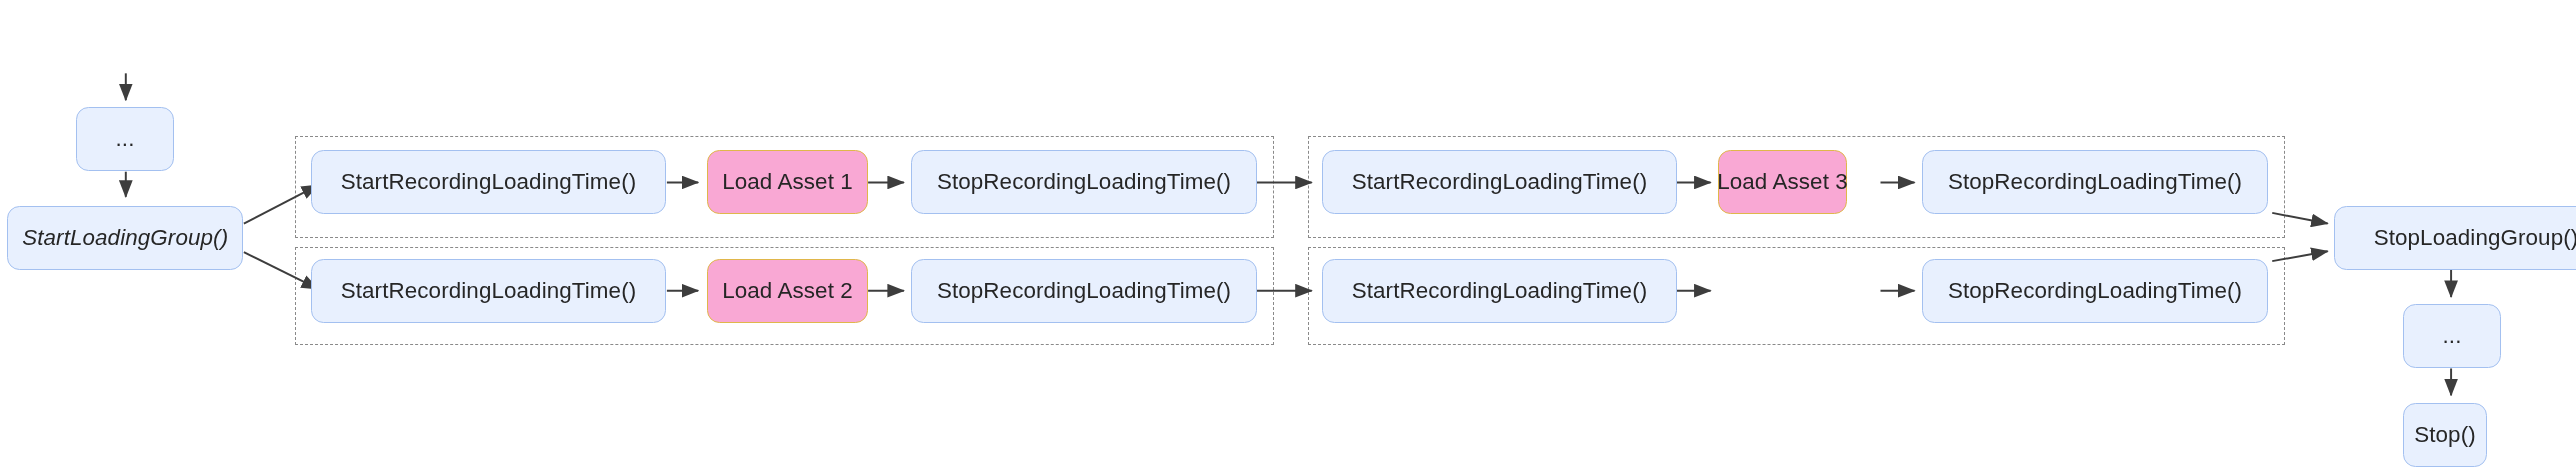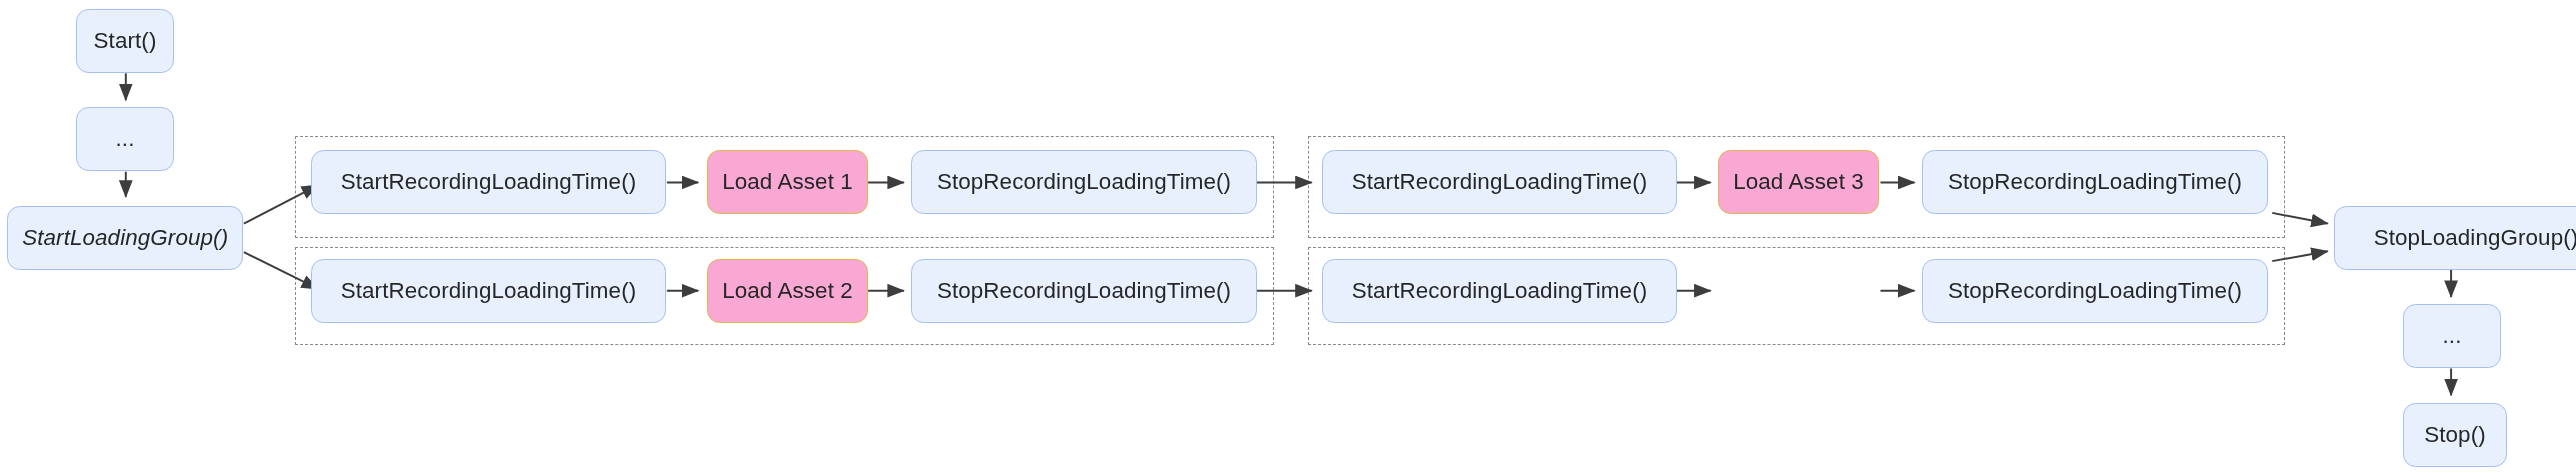--- a/index.html
+++ b/index.html
@@ -102,41 +102,40 @@
     <path class="edge-line" d="M 2740 300 L 2740 332" marker-end="url(#arrowhead)"></path>
 
     <path class="edge-line" d="M 2740 412 L 2740 442" marker-end="url(#arrowhead)"></path>
   </svg>
 
   <div class="group-box" style="left:295px; top:136px; width:979px; height:102px;"></div>
   <div class="group-box" style="left:295px; top:247px; width:979px; height:98px;"></div>
   <div class="group-box" style="left:1308px; top:136px; width:977px; height:102px;"></div>
   <div class="group-box" style="left:1308px; top:247px; width:977px; height:98px;"></div>
 
-  <div class="node blue" style="left:76px; top:9px; width:98px; height:64px;">Start()</div>
 
   <div class="node blue" style="left:76px; top:107px; width:98px; height:64px;">...</div>
 
   <div class="node blue" style="left:7.2px; top:206px; width:236px; height:64px;font-style:italic;">StartLoadingGroup()</div>
 
   <div class="node blue" style="left:311px; top:150px; width:355px; height:64px;">StartRecordingLoadingTime()</div>
   <div class="node yellow" style="left:707px; top:150px; width:161px; height:64px;">Load Asset 1</div>
   <div class="node blue" style="left:911px; top:150px; width:346px; height:64px;">StopRecordingLoadingTime()</div>
 
   <div class="node blue" style="left:311px; top:259px; width:355px; height:64px;">StartRecordingLoadingTime()</div>
   <div class="node yellow" style="left:707px; top:259px; width:161px; height:64px;">Load Asset 2</div>
   <div class="node blue" style="left:911px; top:259px; width:346px; height:64px;">StopRecordingLoadingTime()</div>
 
   <div class="node blue" style="left:1322px; top:150px; width:355px; height:64px;">StartRecordingLoadingTime()</div>
-  <div class="node yellow" style="left:1718px; top:150px; width:161px; height:64px;">Load Asset 3</div>
+  <div class="node yellow" style="left:1718px; top:150px; width:129px; height:64px;">Load Asset 3</div>
   <div class="node blue" style="left:1922px; top:150px; width:346px; height:64px;">StopRecordingLoadingTime()</div>
 
   <div class="node blue" style="left:1322px; top:259px; width:355px; height:64px;">StartRecordingLoadingTime()</div>
   <div class="node blue" style="left:1922px; top:259px; width:346px; height:64px;">StopRecordingLoadingTime()</div>
 
   <div class="node blue" style="left:2334px; top:206px; width:284px; height:64px;text-align:right;">StopLoadingGroup()</div>
 
   <div class="node blue" style="left:2403px; top:304px; width:98px; height:64px;">...</div>
 
-  <div class="node blue" style="left:2403px; top:403px; width:104px; height:64px;">Stop()</div>
+  <div class="node blue" style="left:2403px; top:403px; width:84px; height:64px;">Stop()</div>
 
 </div>
 
 
 </body></html>

